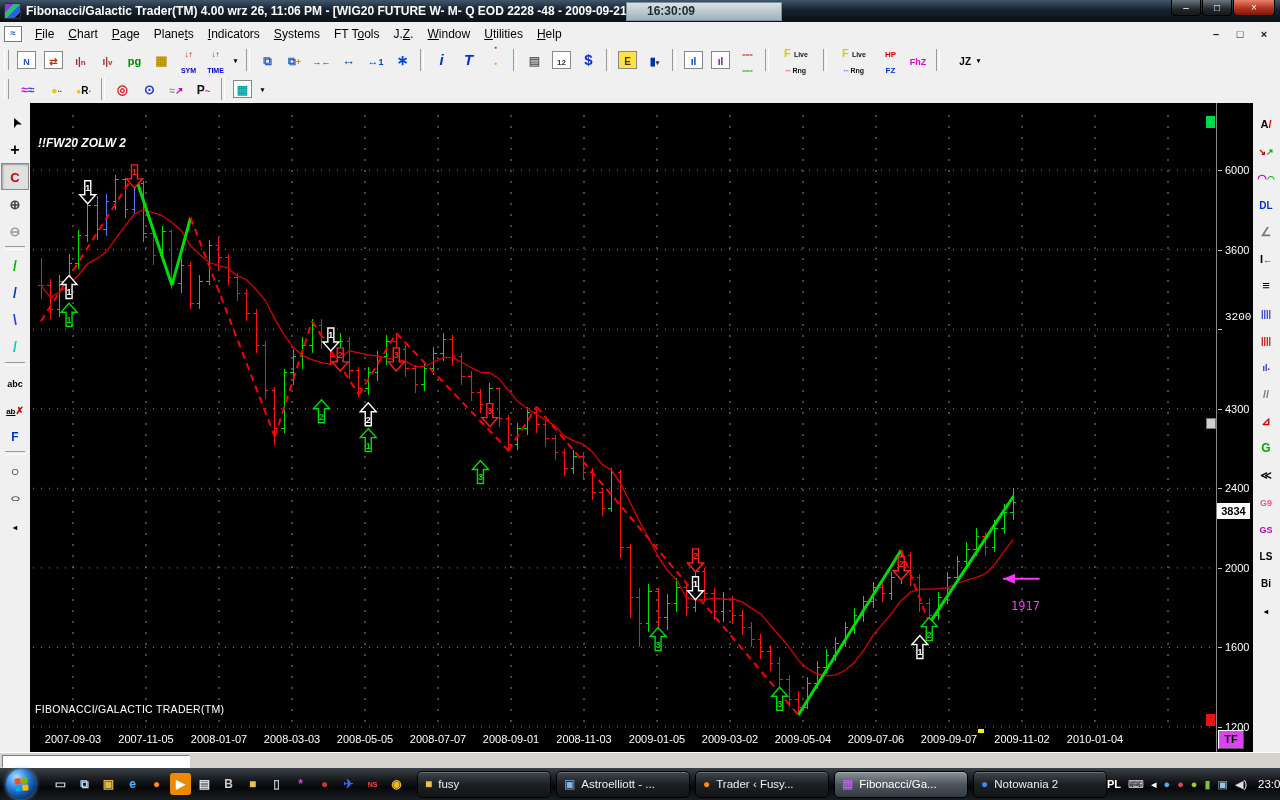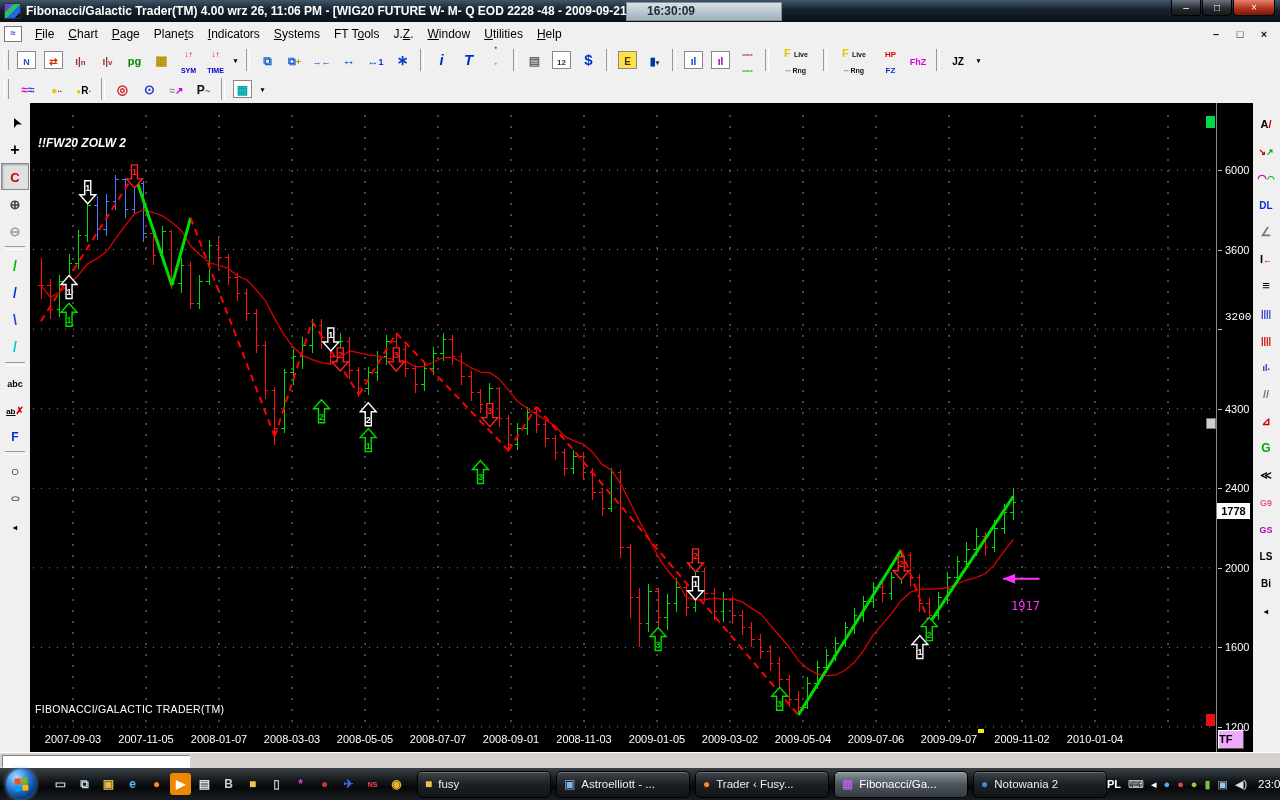--- a/index.html
+++ b/index.html
@@ -56,23 +56,23 @@
   .watermark{position:absolute;left:5px;top:600px;color:#fff;font-size:10.5px;letter-spacing:.3px;}
   .paxis{position:absolute;left:1186px;top:0;width:36px;height:649px;border-left:1px solid #888;background:#000;}
   .ptick{position:absolute;left:8px;color:#fff;font-size:11px;height:14px;line-height:14px;}
   .pdash{position:absolute;left:1px;width:4px;height:1px;background:#ccc;}
   .pricebox{position:absolute;left:1187px;top:400px;width:33px;height:16px;background:#fff;color:#000;
     font-size:11px;font-weight:bold;text-align:center;line-height:16px;}
   .sq{position:absolute;width:9px;height:12px;}
   .sq.green{left:1176px;top:13px;background:#00d94a;}
   .sq.red{left:1176px;top:611px;background:#ee1111;}
   .handle{position:absolute;left:1176px;top:315px;width:8px;height:9px;background:#cfcfcf;border:1px solid #777;}
-  .tfbtn{position:absolute;left:1188px;top:627px;width:24px;height:17px;background:#f0abfc;
+  .tfbtn{position:absolute;left:1188px;top:627px;width:24px;height:17px;background:#d946ef;
     border:1px solid #fff;border-right-color:#555;border-bottom-color:#555;color:#000;
-    font-size:11px;font-weight:bold;text-align:left;line-height:17px;}
+    font-size:11px;font-weight:bold;text-align:center;line-height:17px;}
   
   .scrollstrip{position:absolute;left:0;top:752px;width:1280px;height:16px;background:#d6d3ce;border-top:1px solid #fff;}
   .scrollbox{position:absolute;left:2px;top:2px;width:186px;height:11px;background:#fff;
     border:1px solid #808080;border-bottom-color:#fff;border-right-color:#fff;}
   
   .taskbar{position:absolute;left:0;top:768px;width:1280px;height:32px;
     background:linear-gradient(#3a4147,#15181b 40%,#060708 60%,#1a1e22);display:flex;align-items:center;}
   .orb{width:30px;height:30px;border-radius:50%;margin:0 14px 0 6px;flex:none;position:relative;
     background:radial-gradient(circle at 35% 28%,#aee0ff,#2a7fe0 40%,#0b3f86 72%,#062a55);
     box-shadow:0 0 4px #58b0ff;display:flex;align-items:center;justify-content:center;}
@@ -301,21 +301,21 @@
           <div class="trow"><span style="color: rgb(221, 0, 0); font-size: 8px;">HP</span></div>
           <div class="trow"><span style="color: rgb(0, 51, 204); font-size: 8px;">FZ</span></div>
         </span>
       </div>
       <div class="tbtn" style="min-width: 26px;">
         <span class="gwrap">
           <div class="trow"><span style="color: rgb(221, 0, 221); font-size: 9px;">FhZ</span></div>
         </span>
       </div>
       <span class="tsep"></span>
-      <div class="tbtn" style="min-width: 26px;">
+      <div class="tbtn" style="min-width: 26px; align-items: flex-end;">
         <span class="gwrap">
           <div class="trow"><span style="color: rgb(0, 0, 0); font-size: 10px;">JZ</span></div>
         </span>
       </div>
       <div class="tbtn" style="min-width: 11px;">
         <span class="trow" style="font-size: 7px;">▾</span>
       </div>
     </div>
   <div class="tbar" id="tb2">
       <span class="thandle"></span>
@@ -972,21 +972,21 @@
         <div class="pdash" style="top: 305.714px;"></div>
         <div class="ptick" style="top: 378.286px;">2400</div>
         <div class="pdash" style="top: 385.286px;"></div>
         <div class="ptick" style="top: 457.857px;">2000</div>
         <div class="pdash" style="top: 464.857px;"></div>
         <div class="ptick" style="top: 537.429px;">1600</div>
         <div class="pdash" style="top: 544.429px;"></div>
         <div class="ptick" style="top: 617px;">1200</div>
         <div class="pdash" style="top: 624px;"></div>
       </div>
-    <div class="pricebox">1778</div>
+    <div class="pricebox">3834</div>
     <div class="sq green"></div>
     <div class="sq red"></div>
     <div class="handle"></div>
     <div class="tfbtn">TF</div>
   </div>
 
   <div class="scrollstrip">
     <div class="scrollbox"></div>
   </div>
 

